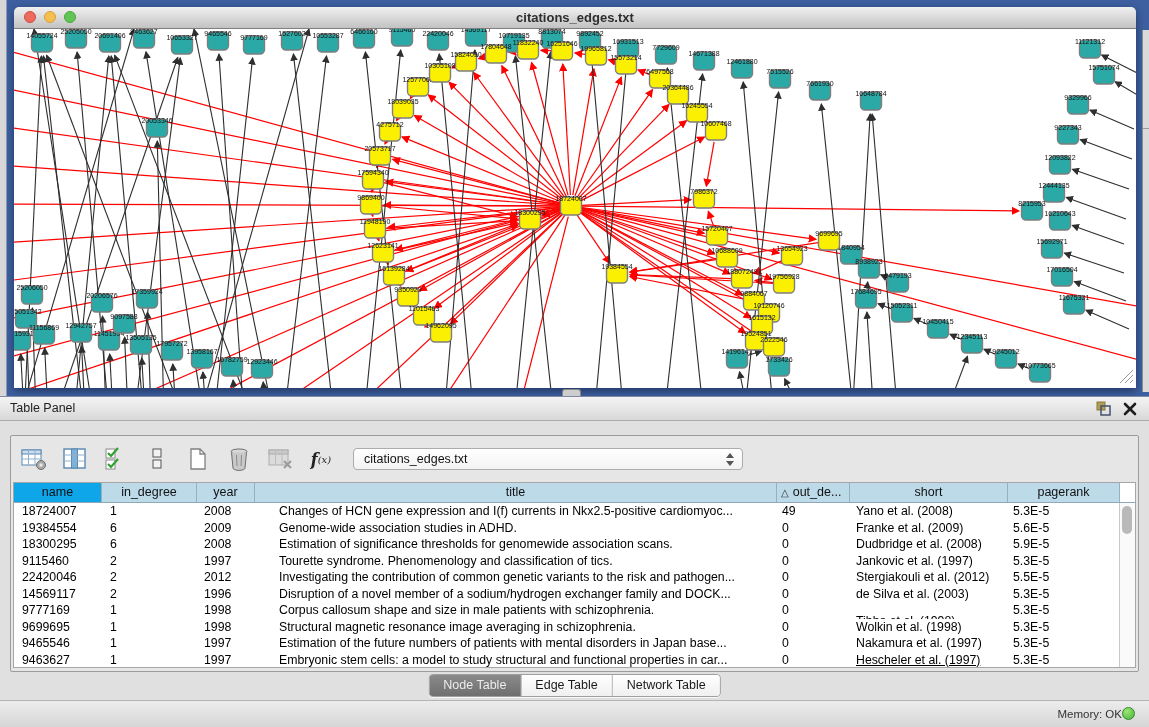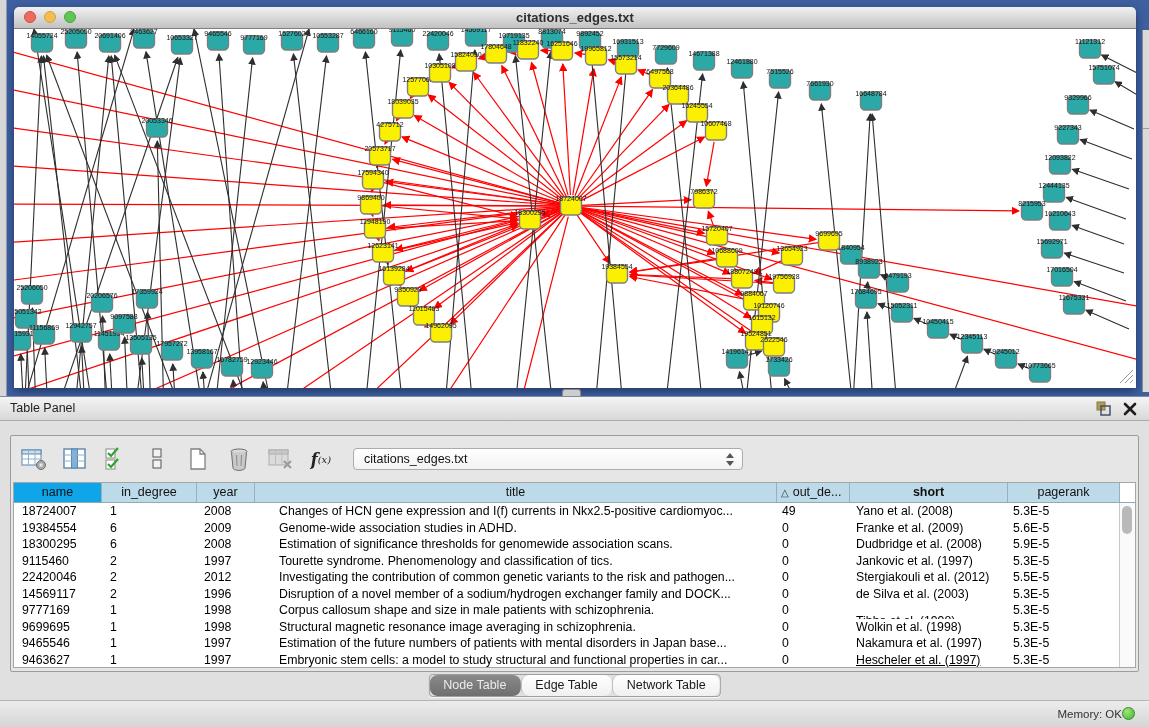--- a/index.html
+++ b/index.html
@@ -61,21 +61,21 @@
   .tr{display:flex;height:16.5px;}
   .td{box-sizing:border-box;font-size:12.3px;line-height:16.5px;color:#000;
       white-space:nowrap;overflow:hidden;}
   .vscroll{position:absolute;right:0;top:20px;bottom:0;width:15px;background:#FAFAFA;
       border-left:1px solid #C9C9C9;}
   .vthumb{position:absolute;left:2px;top:3px;width:10px;height:28px;background:#B9B9B9;border-radius:6px;}
 
   .tabs{position:absolute;left:50%;transform:translateX(-50%);top:278px;display:flex;
     border:1px solid #9F9F9F;border-radius:4px;overflow:hidden;height:21px;box-shadow:0 1px 0 rgba(255,255,255,.7);}
   .tab{font-size:12.5px;line-height:20px;padding:0 14px;background:linear-gradient(#FFFFFF,#F0F0F0);
-       color:#1A1A1A;border-left:1px solid #BDBDBD;cursor:pointer;border-radius:8px;}
+       color:#1A1A1A;border-left:1px solid #BDBDBD;cursor:pointer;}
   .tab:first-child{border-left:none;}
   .tab.selected{background:linear-gradient(#8A8A8A,#6F6F6F);color:#ECECEC;}
 
   
   .status-bar{position:absolute;left:0;top:700px;width:1149px;height:27px;box-sizing:border-box;
     background:linear-gradient(#ECECEC,#D6D6D6);border-top:1px solid #B3B3B3;}
   .memory{position:absolute;right:14px;top:6px;display:flex;align-items:center;}
   .memory .mlabel{font-size:11.5px;color:#333;}
   .memory .dot{width:13px;height:13px;border-radius:50%;box-sizing:border-box;
     background:radial-gradient(circle at 35% 30%,#9BE873,#47B33C);border:1px solid #338A2E;}
@@ -770,21 +770,21 @@
       </div>
     </div>
 
     <div class="data-table">
       <div class="thead" id="thead">
           <div class="th first" style="width: 88px;">name</div>
           <div class="th" style="width: 95px;">in_degree</div>
           <div class="th" style="width: 58px;">year</div>
           <div class="th" style="width: 522px;">title</div>
           <div class="th sorted" style="width: 73px;"><span class="tri">△</span>out_de...</div>
-          <div class="th" style="width: 158px; font-weight: bold;">short</div>
+          <div class="th" style="width: 158px;">short</div>
           <div class="th" style="width: 112px;">pagerank</div>
         </div>
       <div class="tbody" id="tbody">
           <div class="tr">
             <div class="td" style="width: 88px; padding-left: 8px;">18724007</div>
             <div class="td" style="width: 95px; padding-left: 8px;">1</div>
             <div class="td" style="width: 58px; padding-left: 7px;">2008</div>
             <div class="td" style="width: 522px; padding-left: 24px;">Changes of HCN gene expression and I(f) currents in Nkx2.5-positive cardiomyoc...</div>
             <div class="td" style="width: 73px; padding-left: 5px;">49</div>
             <div class="td" style="width: 158px; padding-left: 6px;">Yano et al. (2008)</div>

